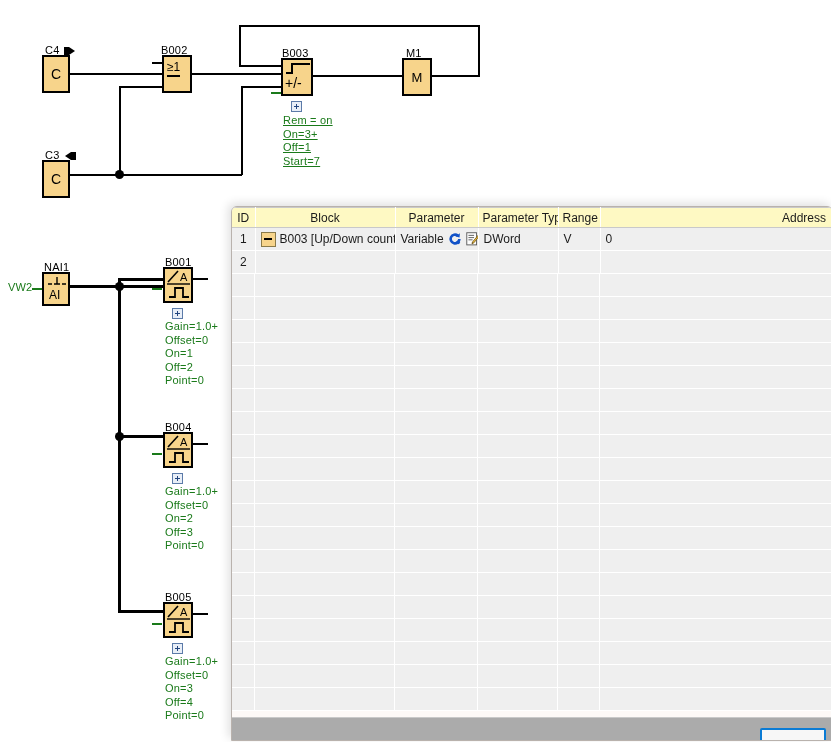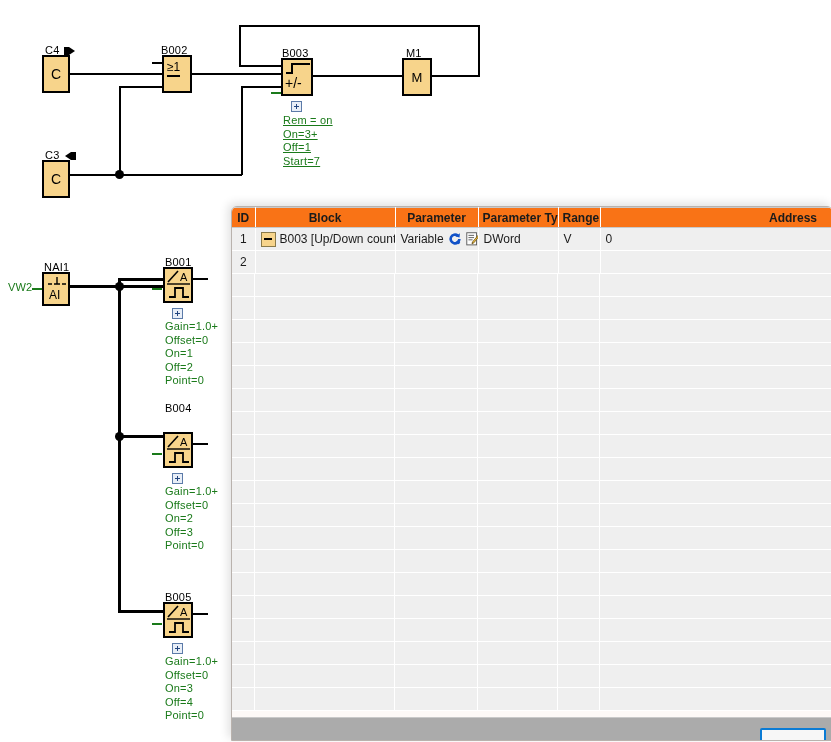--- a/index.html
+++ b/index.html
@@ -43,27 +43,27 @@
     overflow:hidden;
   }
   #titlebar{height:30px;display:flex;align-items:center;gap:8px;
             padding:0 8px;background:#fdf9f7;}
   #title-icon{width:16px;height:16px;flex:0 0 auto;position:relative;}
   #title-text{font-size:12.5px;color:#1b1b1b;}
 
   table.grid{border-collapse:collapse;width:600px;table-layout:fixed;
              font-size:12px;color:#1b1b1b;background:#efefef;}
   table.grid th{
-    background:#f97316;font-weight:bold;text-align:center;
+    background:#fef9c3;font-weight:normal;text-align:center;
     height:19px;padding:0 4px;
     border-right:1px solid #ffffff;border-bottom:1px solid #c9c9c9;
     border-top:1px solid #c9c9c9;
     overflow:hidden;white-space:nowrap;
   }
-  table.grid th.last{border-right:none;text-align:right;padding-right:15px;}
+  table.grid th.last{border-right:none;text-align:right;padding-right:6px;}
   table.grid td{
     height:22px;padding:0 5px;background:#efefef;
     border-right:1px solid #ffffff;border-bottom:1px solid #ffffff;
     white-space:nowrap;overflow:hidden;vertical-align:middle;
   }
   table.grid td.idcell{text-align:center;padding:0;}
   table.grid td.last{border-right:none;}
   .cellflex{display:flex;align-items:center;gap:4px;}
 
   
@@ -190,21 +190,21 @@
   <div class="wire h" style="left:193px;top:278px;width:15px;"></div>
   <div class="plusbox" style="left:172px;top:308px;"></div>
   <div class="param" style="left:165px;top:320px;">
     <div>Gain=1.0+</div>
     <div>Offset=0</div>
     <div>On=1</div>
     <div>Off=2</div>
     <div>Point=0</div>
   </div>
 
-  <div class="blk-lbl" style="left:165px;top:402px;">B004</div>
+  <div class="blk-lbl" style="left:165px;top:421px;">B004</div>
   <div class="blk" style="left:163px;top:432px;width:30px;height:36px;">
     <svg style="position:absolute;left:1px;top:0px;" width="26" height="33" viewBox="0 0 26 33">
       <path d="M2 13 L12 2" stroke="#000" stroke-width="1.6"></path>
       <text x="14" y="12" font-size="11" font-family="Liberation Sans, sans-serif" fill="#000">A</text>
       <path d="M1 15 H24" stroke="#000" stroke-width="1.4"></path>
       <path d="M3 28 H9 V19 H17 V28 H23" stroke="#000" stroke-width="1.8" fill="none"></path>
     </svg>
   </div>
   <div class="greenstub" style="left:152px;top:453px;"></div>
   <div class="wire h" style="left:193px;top:443px;width:15px;"></div>

